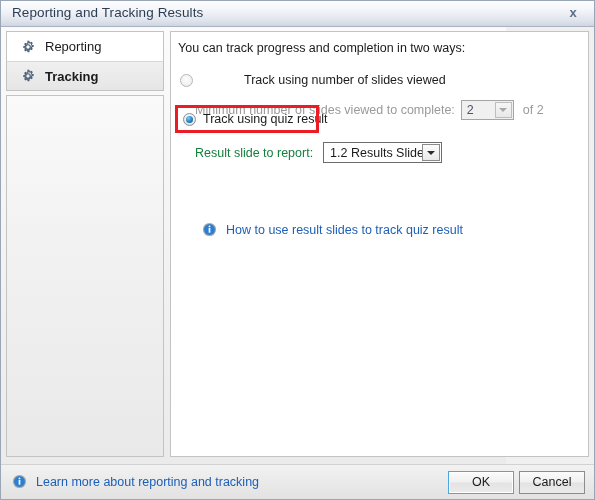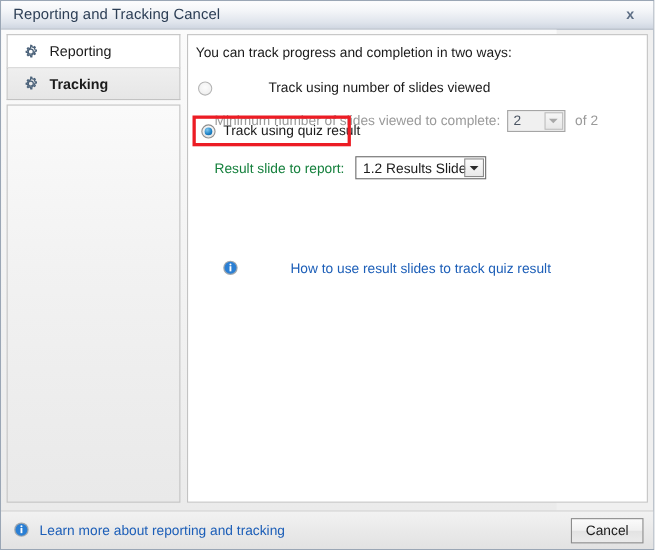--- a/index.html
+++ b/index.html
@@ -290,24 +290,23 @@
     height: 17px;
     background: linear-gradient(to bottom, #fcfcfc 0%, #e9e9e9 100%);
     border: 1px solid #8a8a8a;
     box-sizing: border-box;
   }
 
   
   #help-row {
     position: absolute;
     left: 31px;
-    top: 204px;
-    display: flex;
-    align-items: center;
-    gap: 38px;
+    top: 190px;
+    display: flex;
+    align-items: center;
   }
   .info-icon {
     width: 15px;
     height: 15px;
     flex: 0 0 auto;
   }
   .help-link {
     margin-left: 9px;
     font-size: 12.5px;
     color: #1d5fb8;
@@ -358,21 +357,21 @@
   #cancel-button {
     left: 518px;
   }
 </style>
 </head>
 <body>
 
 <div id="app">
 
   <div id="titlebar">
-    <div class="title-text">Reporting and Tracking Cancel</div>
+    <div class="title-text">Reporting and Tracking Results</div>
     <div id="close-btn">x</div>
   </div>
 
   <div id="dialog-body">
 
     <div id="sidebar">
 
       <div class="nav-item plain">
         <span class="gear">
           <svg viewBox="0 0 16 16" width="16" height="16">
@@ -453,16 +452,17 @@
         <svg viewBox="0 0 16 16" width="15" height="15">
           <circle cx="8" cy="8" r="7" fill="#9fa7ae"></circle>
           <circle cx="8" cy="8" r="5.8" fill="#2a7fd4"></circle>
           <circle cx="8" cy="4.7" r="1" fill="#ffffff"></circle>
           <rect x="7.1" y="6.4" width="1.8" height="5" fill="#ffffff"></rect>
         </svg>
       </span>
       <a class="help-link" href="#">Learn more about reporting and tracking</a>
     </div>
 
+    <button class="btn" id="ok-button">OK</button>
     <button class="btn" id="cancel-button">Cancel</button>
   </div>
 
 </div>
 
 </body></html>

